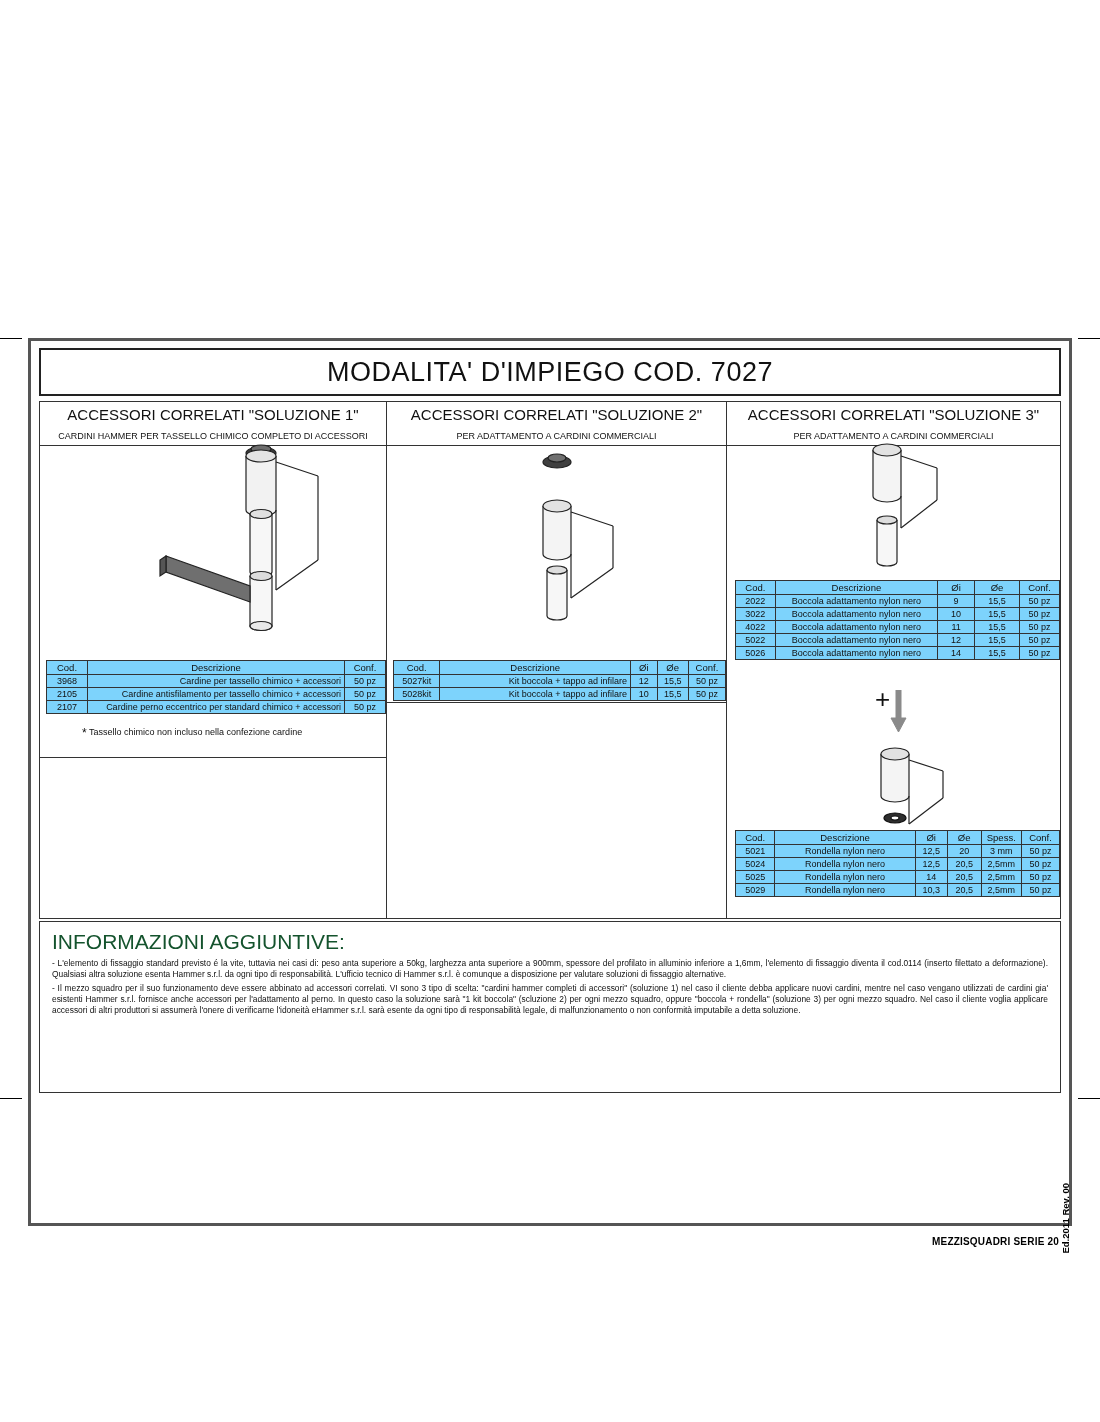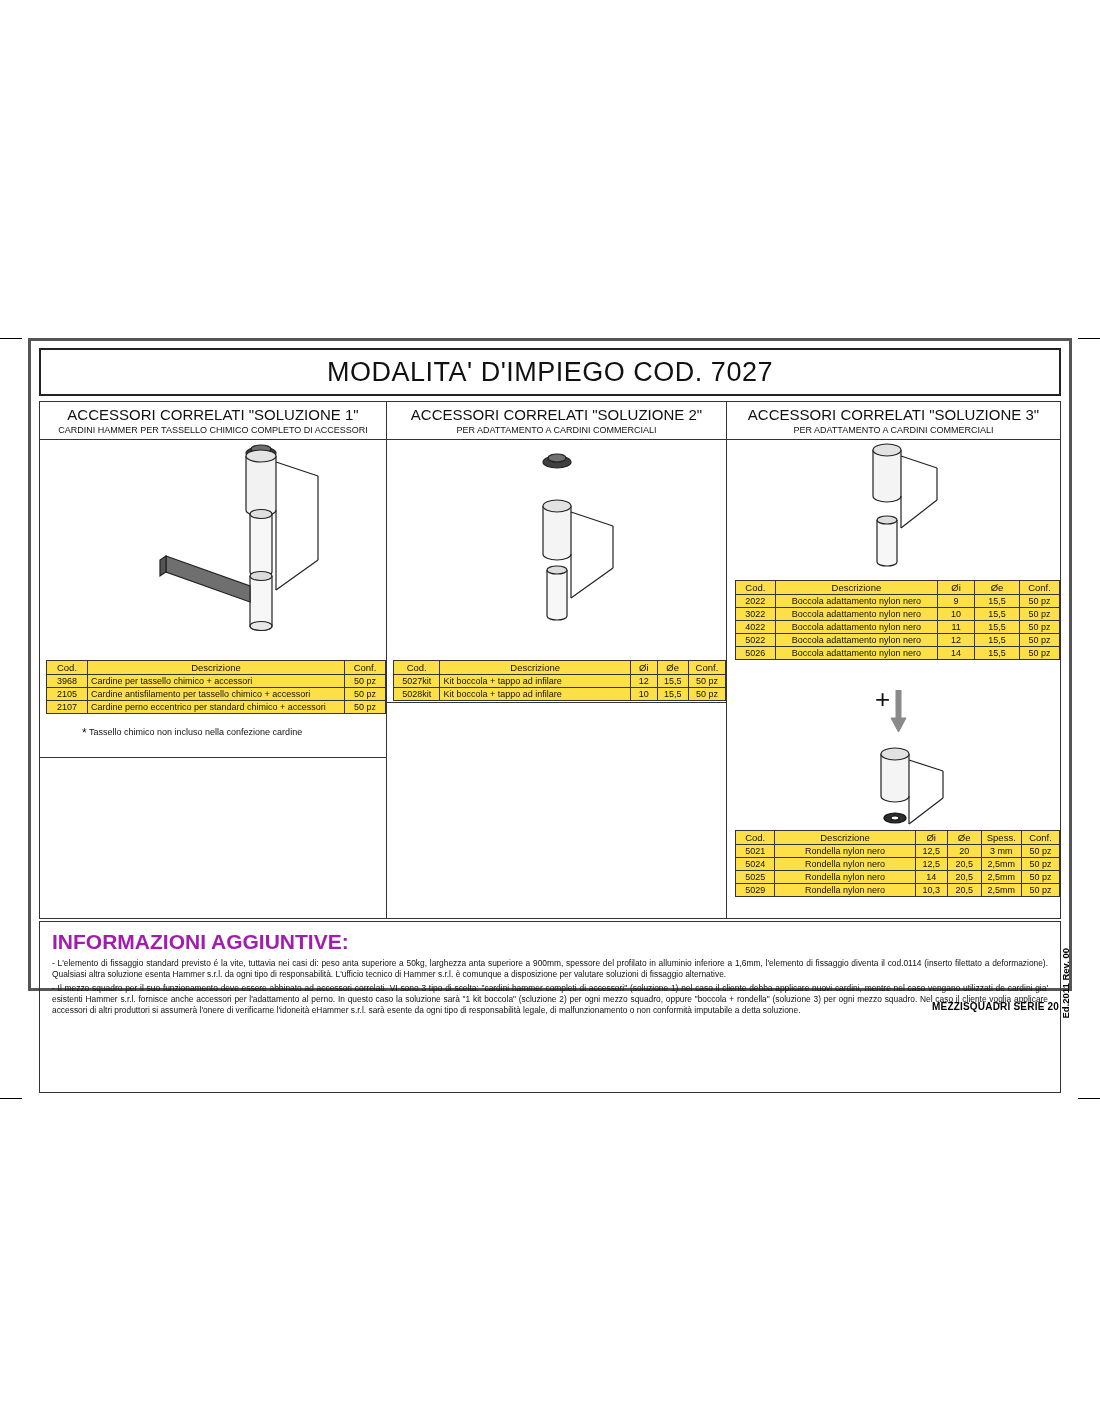--- a/index.html
+++ b/index.html
@@ -19,21 +19,21 @@
   .page-tick {
     position: absolute;
     background: #000;
   }
 
   .sheet {
     position: absolute;
     left: 28px;
     top: 338px;
     width: 1044px;
-    height: 653px;
+    height: 888px;
     border: 3px solid #555;
     box-sizing: border-box;
     background: #fff;
   }
 
   
   .title-box {
     position: absolute;
     left: 8px;
     top: 7px;
@@ -73,54 +73,54 @@
   .col-head {
     text-align: center;
     padding-top: 4px;
   }
   .col-head .h1 {
     font-size: 15px;
     color: #111;
   }
   .col-head .h2 {
     font-size: 9px;
-    margin-top: 2px;
+    margin-top: 8px;
     color: #111;
   }
   .head-rule {
     border-bottom: 1px solid #333;
     margin-top: 4px;
   }
 
   
   .col .divider-h {
     position: absolute;
     left: 0; right: 0;
     border-top: 1px solid #333;
   }
 
   
   table.dt {
     border-collapse: collapse;
     font-size: 9px;
     color: #111;
-    background: #fde047;
+    background: #7dd3fc;
   }
   table.dt th, table.dt td {
     border: 1px solid #333;
     padding: 1px 3px;
     font-weight: normal;
     white-space: nowrap;
   }
   table.dt th {
     text-align: center;
     font-size: 9.5px;
   }
   table.dt td.c { text-align: center; }
-  table.dt td.l { text-align: left; }
+  table.dt td.l { text-align: right; }
 
   .tbl-wrap { position: absolute; }
 
   .note-star {
     position: absolute;
     font-size: 9px;
     color: #111;
   }
   .note-star .star { font-size: 12px; vertical-align: -2px; }
 
@@ -134,22 +134,22 @@
     top: 580px;
     width: 1022px;
     height: 172px;
     border: 1px solid #333;
     box-sizing: border-box;
     padding: 8px 12px 4px 12px;
   }
   .info h2 {
     margin: 0 0 4px 0;
     font-size: 21px;
-    font-weight: 700;
-    color: #a21caf;
+    font-weight: 400;
+    color: #14532d;
   }
   .info p {
     margin: 0 0 3px 0;
     font-size: 8.4px;
     line-height: 1.32;
     text-align: justify;
     color: #111;
   }
 
   

